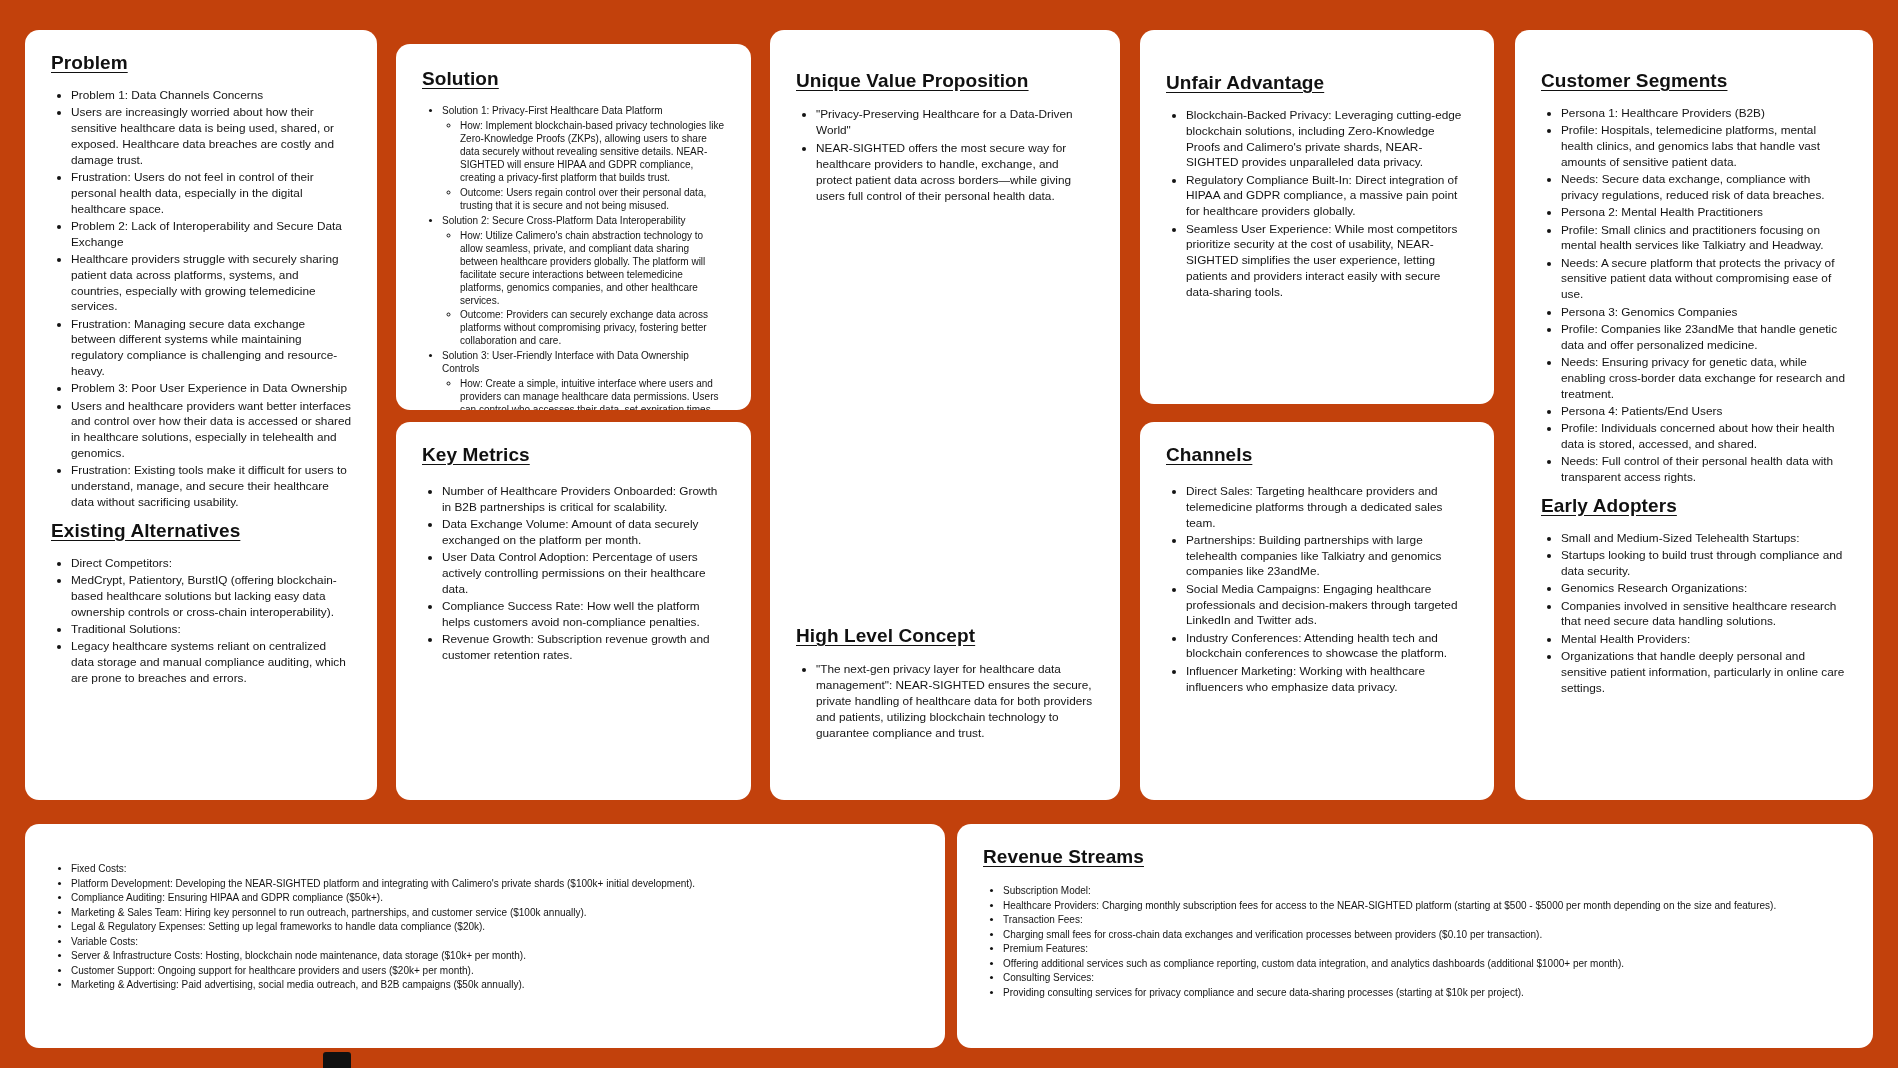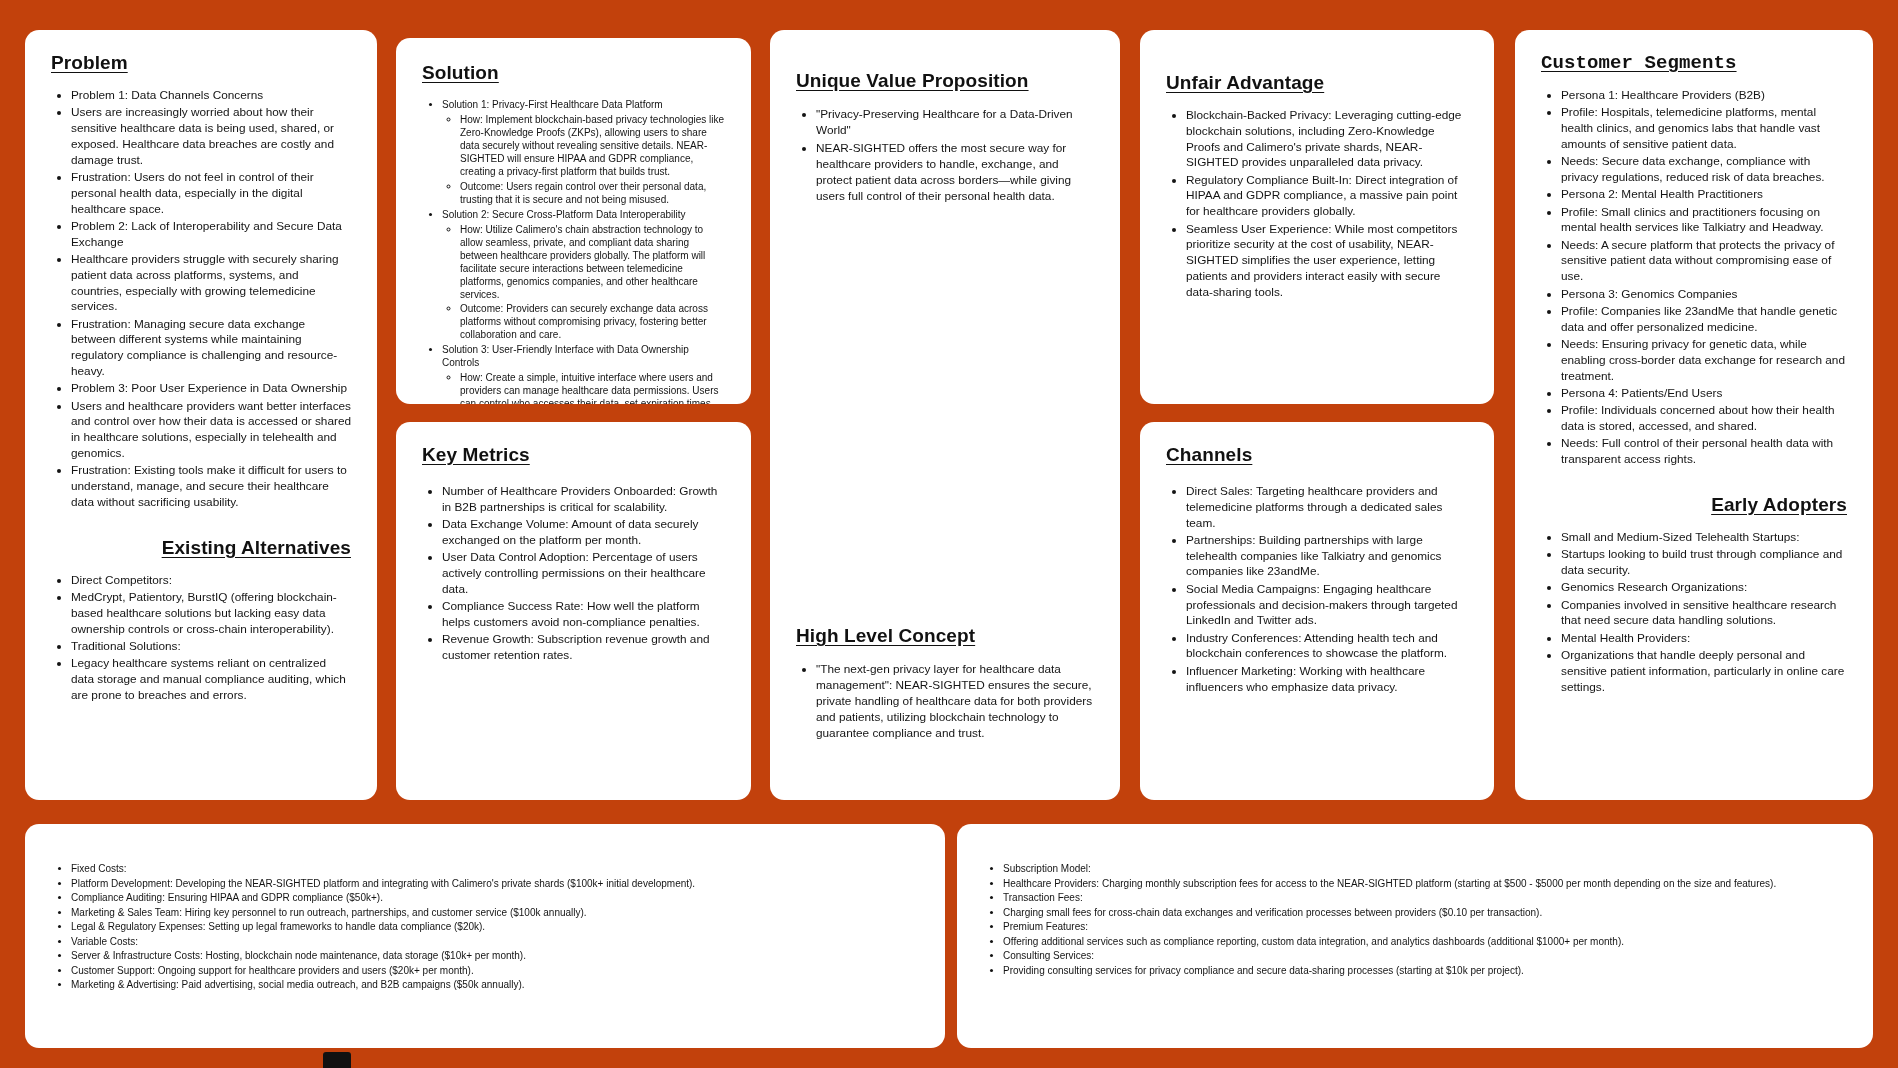--- a/index.html
+++ b/index.html
@@ -28,22 +28,21 @@
   .card h2 {
     margin: 0 0 14px 0;
     font-size: 19px;
     font-weight: bold;
     color: #111;
     text-decoration: underline;
     text-underline-offset: 3px;
     letter-spacing: 0.1px;
   }
   .card h2.sub {
-    margin-top: 26px;
-    text-align: right;
+    margin-top: 9px;
   }
   ul {
     margin: 0;
     padding-left: 20px;
     list-style-type: disc;
   }
   ul ul {
     margin: 2px 0 2px 0;
     padding-left: 18px;
     list-style-type: circle;
@@ -102,21 +101,21 @@
     </ul>
     <h2 class="sub">Existing Alternatives</h2>
     <ul>
       <li class="big">Direct Competitors:</li>
       <li class="big">MedCrypt, Patientory, BurstIQ (offering blockchain-based healthcare solutions but lacking easy data ownership controls or cross-chain interoperability).</li>
       <li class="big">Traditional Solutions:</li>
       <li class="big">Legacy healthcare systems reliant on centralized data storage and manual compliance auditing, which are prone to breaches and errors.</li>
     </ul>
   </div>
 
-  <div class="card" style="left:396px; top:38px; width:355px; height:366px; padding-top:24px;">
+  <div class="card" style="left:396px; top:44px; width:355px; height:366px; padding-top:24px;">
     <h2>Solution</h2>
     <ul>
       <li class="tiny">Solution 1: Privacy-First Healthcare Data Platform</li>
       <ul>
         <li class="tiny">How: Implement blockchain-based privacy technologies like Zero-Knowledge Proofs (ZKPs), allowing users to share data securely without revealing sensitive details. NEAR-SIGHTED will ensure HIPAA and GDPR compliance, creating a privacy-first platform that builds trust.</li>
         <li class="tiny">Outcome: Users regain control over their personal data, trusting that it is secure and not being misused.</li>
       </ul>
       <li class="tiny">Solution 2: Secure Cross-Platform Data Interoperability</li>
       <ul>
         <li class="tiny">How: Utilize Calimero's chain abstraction technology to allow seamless, private, and compliant data sharing between healthcare providers globally. The platform will facilitate secure interactions between telemedicine platforms, genomics companies, and other healthcare services.</li>
@@ -168,21 +167,21 @@
     <ul style="margin-top:18px;">
       <li class="big">Direct Sales: Targeting healthcare providers and telemedicine platforms through a dedicated sales team.</li>
       <li class="big">Partnerships: Building partnerships with large telehealth companies like Talkiatry and genomics companies like 23andMe.</li>
       <li class="big">Social Media Campaigns: Engaging healthcare professionals and decision-makers through targeted LinkedIn and Twitter ads.</li>
       <li class="big">Industry Conferences: Attending health tech and blockchain conferences to showcase the platform.</li>
       <li class="big">Influencer Marketing: Working with healthcare influencers who emphasize data privacy.</li>
     </ul>
   </div>
 
   <div class="card" style="left:1515px; top:30px; width:358px; height:770px;">
-    <h2 style="font-family:Liberation Mono, monospace;">Customer Segments</h2>
+    <h2 style="margin-top:18px;">Customer Segments</h2>
     <ul style="margin-top:14px;">
       <li class="big">Persona 1: Healthcare Providers (B2B)</li>
       <li class="big">Profile: Hospitals, telemedicine platforms, mental health clinics, and genomics labs that handle vast amounts of sensitive patient data.</li>
       <li class="big">Needs: Secure data exchange, compliance with privacy regulations, reduced risk of data breaches.</li>
       <li class="big">Persona 2: Mental Health Practitioners</li>
       <li class="big">Profile: Small clinics and practitioners focusing on mental health services like Talkiatry and Headway.</li>
       <li class="big">Needs: A secure platform that protects the privacy of sensitive patient data without compromising ease of use.</li>
       <li class="big">Persona 3: Genomics Companies</li>
       <li class="big">Profile: Companies like 23andMe that handle genetic data and offer personalized medicine.</li>
       <li class="big">Needs: Ensuring privacy for genetic data, while enabling cross-border data exchange for research and treatment.</li>
@@ -209,20 +208,21 @@
       <li class="bottom-li">Marketing &amp; Sales Team: Hiring key personnel to run outreach, partnerships, and customer service ($100k annually).</li>
       <li class="bottom-li">Legal &amp; Regulatory Expenses: Setting up legal frameworks to handle data compliance ($20k).</li>
       <li class="bottom-li">Variable Costs:</li>
       <li class="bottom-li">Server &amp; Infrastructure Costs: Hosting, blockchain node maintenance, data storage ($10k+ per month).</li>
       <li class="bottom-li">Customer Support: Ongoing support for healthcare providers and users ($20k+ per month).</li>
       <li class="bottom-li">Marketing &amp; Advertising: Paid advertising, social media outreach, and B2B campaigns ($50k annually).</li>
     </ul>
   </div>
 
   <div class="card" style="left:957px; top:824px; width:916px; height:224px;">
+    <h2>Revenue Streams</h2>
     <ul style="margin-top:16px;">
       <li class="bottom-li">Subscription Model:</li>
       <li class="bottom-li">Healthcare Providers: Charging monthly subscription fees for access to the NEAR-SIGHTED platform (starting at $500 - $5000 per month depending on the size and features).</li>
       <li class="bottom-li">Transaction Fees:</li>
       <li class="bottom-li">Charging small fees for cross-chain data exchanges and verification processes between providers ($0.10 per transaction).</li>
       <li class="bottom-li">Premium Features:</li>
       <li class="bottom-li">Offering additional services such as compliance reporting, custom data integration, and analytics dashboards (additional $1000+ per month).</li>
       <li class="bottom-li">Consulting Services:</li>
       <li class="bottom-li">Providing consulting services for privacy compliance and secure data-sharing processes (starting at $10k per project).</li>
     </ul>

